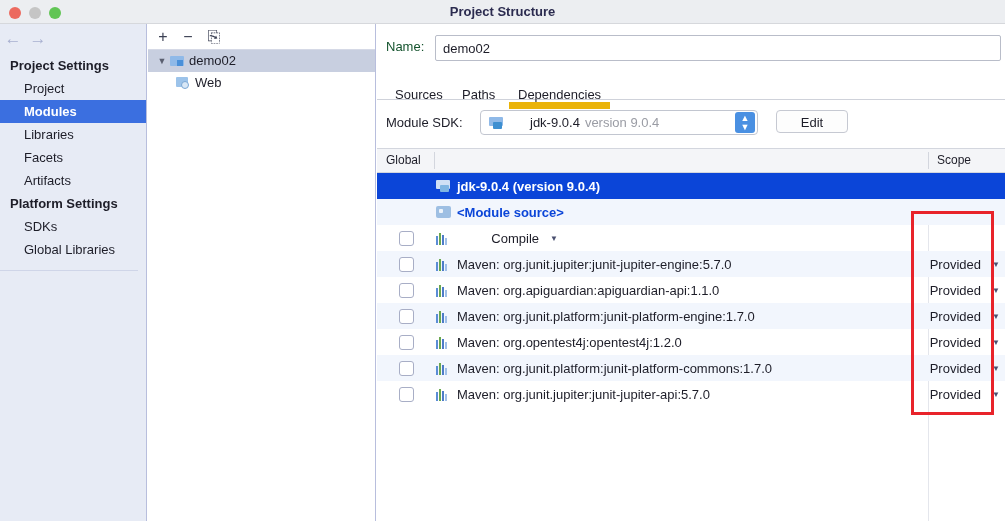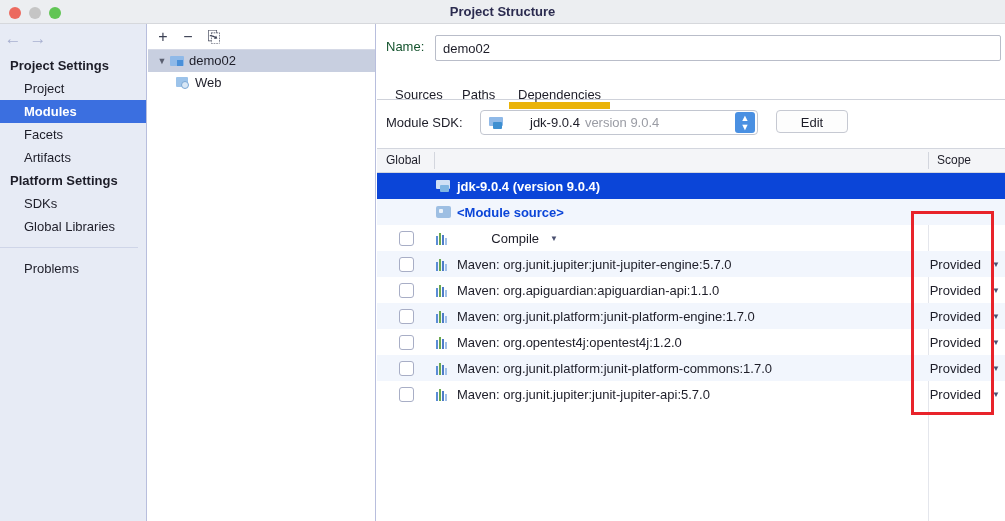--- a/index.html
+++ b/index.html
@@ -269,29 +269,29 @@
 
   <div class="sidebar">
     <div class="navbar">
       <div class="navarrow back">←</div>
       <div class="navarrow fwd">→</div>
     </div>
 
     <div class="side-group">Project Settings</div>
     <div class="side-item">Project</div>
     <div class="side-item selected">Modules</div>
+    <div class="side-item">Libraries</div>
     <div class="side-item">Facets</div>
     <div class="side-item">Artifacts</div>
 
     <div class="side-group">Platform Settings</div>
     <div class="side-item">SDKs</div>
     <div class="side-item">Global Libraries</div>
 
     <div class="side-sep"></div>
-    <div class="side-item">Problems</div>
   </div>
 
   <div class="treepanel">
     <div class="tree-toolbar">
       <div class="tb-btn tb-plus">+</div>
       <div class="tb-btn tb-minus">−</div>
       <div class="tb-btn tb-copy">⎘</div>
     </div>
 
     <div class="tree-row selected" style="padding-left:6px;">

